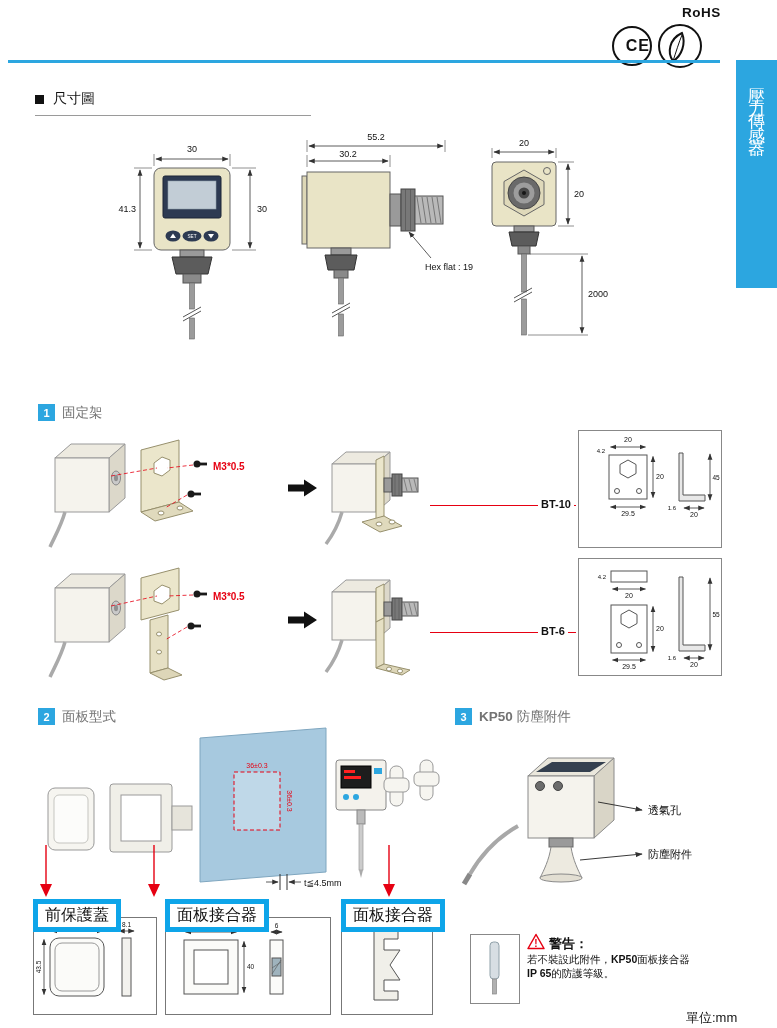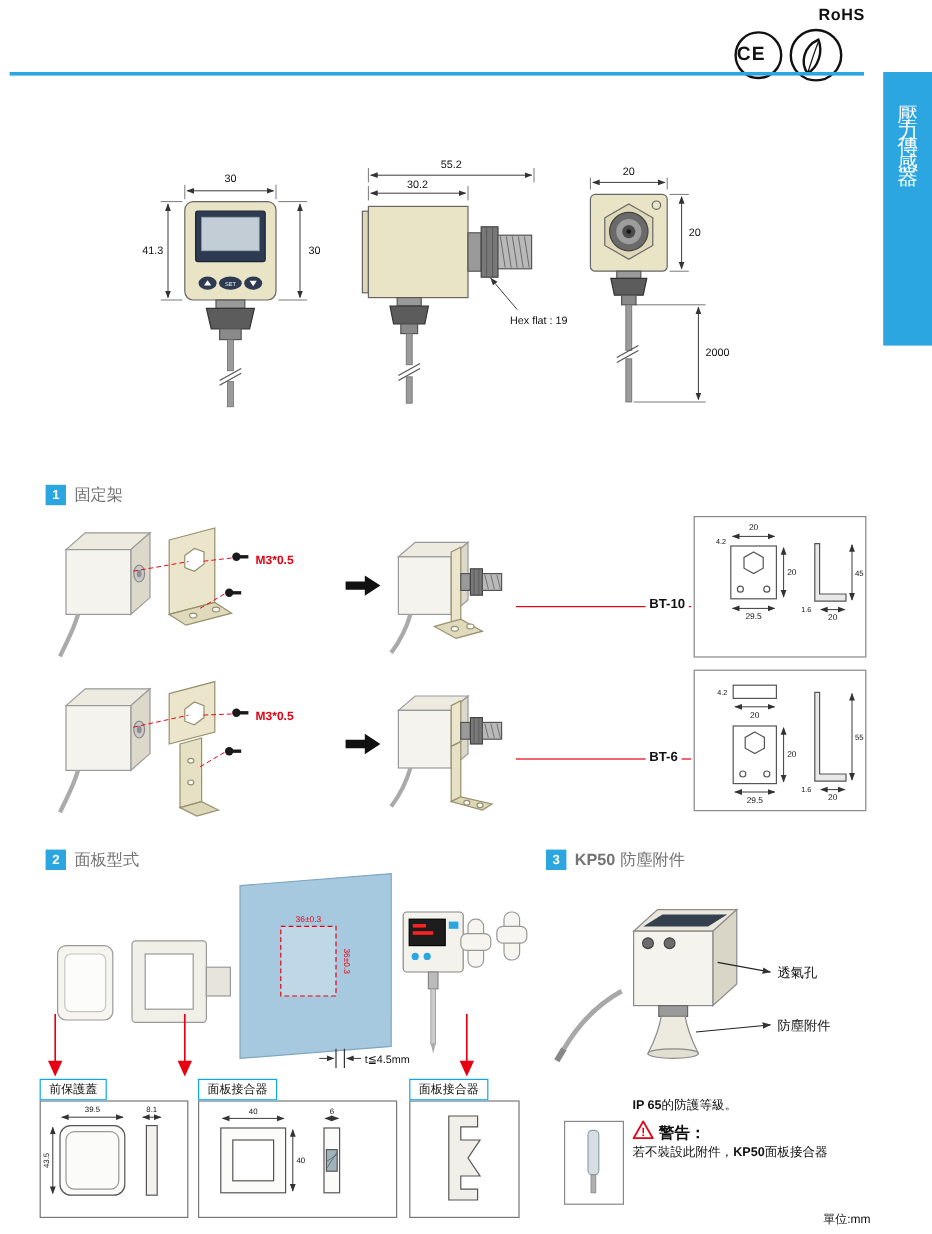--- a/index.html
+++ b/index.html
@@ -1,39 +1,39 @@
 <!DOCTYPE html>
 <html><head>
 <meta charset="utf-8">
 <style>
   *{margin:0;padding:0;box-sizing:border-box}
   body{background:#fff;font-family:"Liberation Sans",sans-serif;color:#111}
   .page{position:relative;width:777px;height:1028px;background:#fff;overflow:hidden}
   .abs{position:absolute}
   .rohs{font-size:13.5px;font-weight:bold;letter-spacing:0.5px}
-  .ce-circle{width:40px;height:40px;border:2.5px solid #111;border-radius:50%;display:flex;align-items:center;justify-content:flex-start;font-weight:bold;font-size:16px;letter-spacing:1px}
+  .ce-circle{width:40px;height:40px;border:2.5px solid #111;border-radius:50%;display:flex;align-items:center;justify-content:flex-end;font-weight:bold;font-size:16px;letter-spacing:1px}
   .leaf-circle{width:44px;height:44px;border:2.5px solid #111;border-radius:50%;display:flex;align-items:center;justify-content:center}
   .cyan-line{width:712px;height:3px;background:#2CA6E0}
   .side-tab{width:41px;height:228px;background:#2CA6E0;display:flex;justify-content:center;padding-top:14px}
   .vtext{writing-mode:vertical-rl;text-orientation:upright;color:#fff;font-size:17px;letter-spacing:13px;font-weight:500}
   .sec-title{display:flex;align-items:center;gap:9px;border-bottom:1px solid #9a9a9a;padding-bottom:7px;font-size:14px;color:#111}
   .bullet{width:9px;height:9px;background:#111;display:inline-block;flex:0 0 auto}
   .badge{width:17px;height:17px;background:#2CA6E0;color:#fff;font-size:11px;font-weight:bold;display:flex;align-items:center;justify-content:center}
   .badge-label{font-size:13.5px;color:#737373;line-height:17px}
   .badge-label b{margin-right:4px}
   .redline{height:0;border-top:1.2px solid #E60012}
   .bt-label{font-weight:bold;font-size:11px;background:#fff;padding:0 3px}
   .bt-box{border:1px solid #888;background:#fff}
   .acc-box{}
-  .acc-tab{position:absolute;top:0;left:0;border:1px solid #0ea5e9;background:#fff;font-size:10px;padding:1px 7px;z-index:2;white-space:nowrap}
+  .acc-tab{position:absolute;top:0;left:0;border:5px solid #0ea5e9;background:#fff;font-size:16px;padding:1px 7px;z-index:2;white-space:nowrap}
   .acc-body{position:absolute;top:18px;left:0;right:0;bottom:0;border:1px solid #777;background:#fff}
   .pin-box{width:50px;height:70px;border:1px solid #888;background:#fff;display:flex;align-items:center;justify-content:center}
   .warn-title{font-size:13px;font-weight:bold}
   .warn-line{font-size:10.5px;color:#111;white-space:nowrap}
-  .unit-note{font-size:10px;color:#111}
+  .unit-note{font-size:13px;color:#111}
   svg{overflow:visible}
   svg text{font-family:"Liberation Sans",sans-serif}
   .dim{stroke:#333;stroke-width:0.8}
   .ext{stroke:#333;stroke-width:0.55}
   .dt{font-size:9px;fill:#111}
   .dt7{font-size:7px;fill:#111}
   .dt65{font-size:6.5px;fill:#111}
   .dt6{font-size:6px;fill:#111}
   .rd{fill:#E60012}
 </style>
@@ -50,20 +50,24 @@
     <svg width="39" height="39" viewBox="0 0 39 39">
       <path d="M21,6 C8,12 6,26 12,34 C21,29 25,16 21,6 Z" fill="none" stroke="#111" stroke-width="2"></path>
       <path d="M12,34 C15,25 18,15 21,8" fill="none" stroke="#111" stroke-width="1"></path>
     </svg>
   </div>
   <div class="abs cyan-line" style="left:8px;top:60px"></div>
   <div class="abs side-tab" style="left:736px;top:60px">
     <span class="vtext">壓力傳感器</span>
   </div>
 
+  <div class="abs sec-title" style="left:35px;top:90px;width:276px">
+    <span class="bullet"></span>
+    <span>尺寸圖</span>
+  </div>
 
   <svg class="abs" style="left:112px;top:136px" width="190" height="206">
     <defs>
       <marker id="ab" viewBox="0 0 10 10" refX="9" refY="5" markerWidth="8" markerHeight="8" orient="auto-start-reverse">
         <path d="M0,1.2 L10,5 L0,8.8 Z" fill="#333"></path>
       </marker>
     </defs>
     <g>
       <line class="ext" x1="42" y1="30" x2="42" y2="18"></line>
       <line class="ext" x1="118" y1="30" x2="118" y2="18"></line>
@@ -455,19 +459,19 @@
     </svg>
   </div>
   <svg class="abs" style="left:527px;top:933px" width="18" height="17">
     <polygon points="9,1.5 17,15.5 1,15.5" fill="#FFFFFF" stroke="#E60012" stroke-width="1.5" stroke-linejoin="round"></polygon>
     <text x="9" y="13.5" text-anchor="middle" font-size="10" font-weight="bold" fill="#E60012">!</text>
   </svg>
   <div class="abs warn-title" style="left:549px;top:935px">警告：</div>
   <div class="abs warn-line" style="left:527px;top:953px">
     <span>若不裝設此附件，</span><b>KP50</b><span>面板接合器</span>
   </div>
-  <div class="abs warn-line" style="left:527px;top:914px">
+  <div class="abs warn-line" style="left:527px;top:967px">
     <b>IP 65</b><span>的防護等級。</span>
   </div>
 
   <div class="abs unit-note" style="left:686px;top:1009px">單位:mm</div>
 
 </div>
 
 </body></html>

